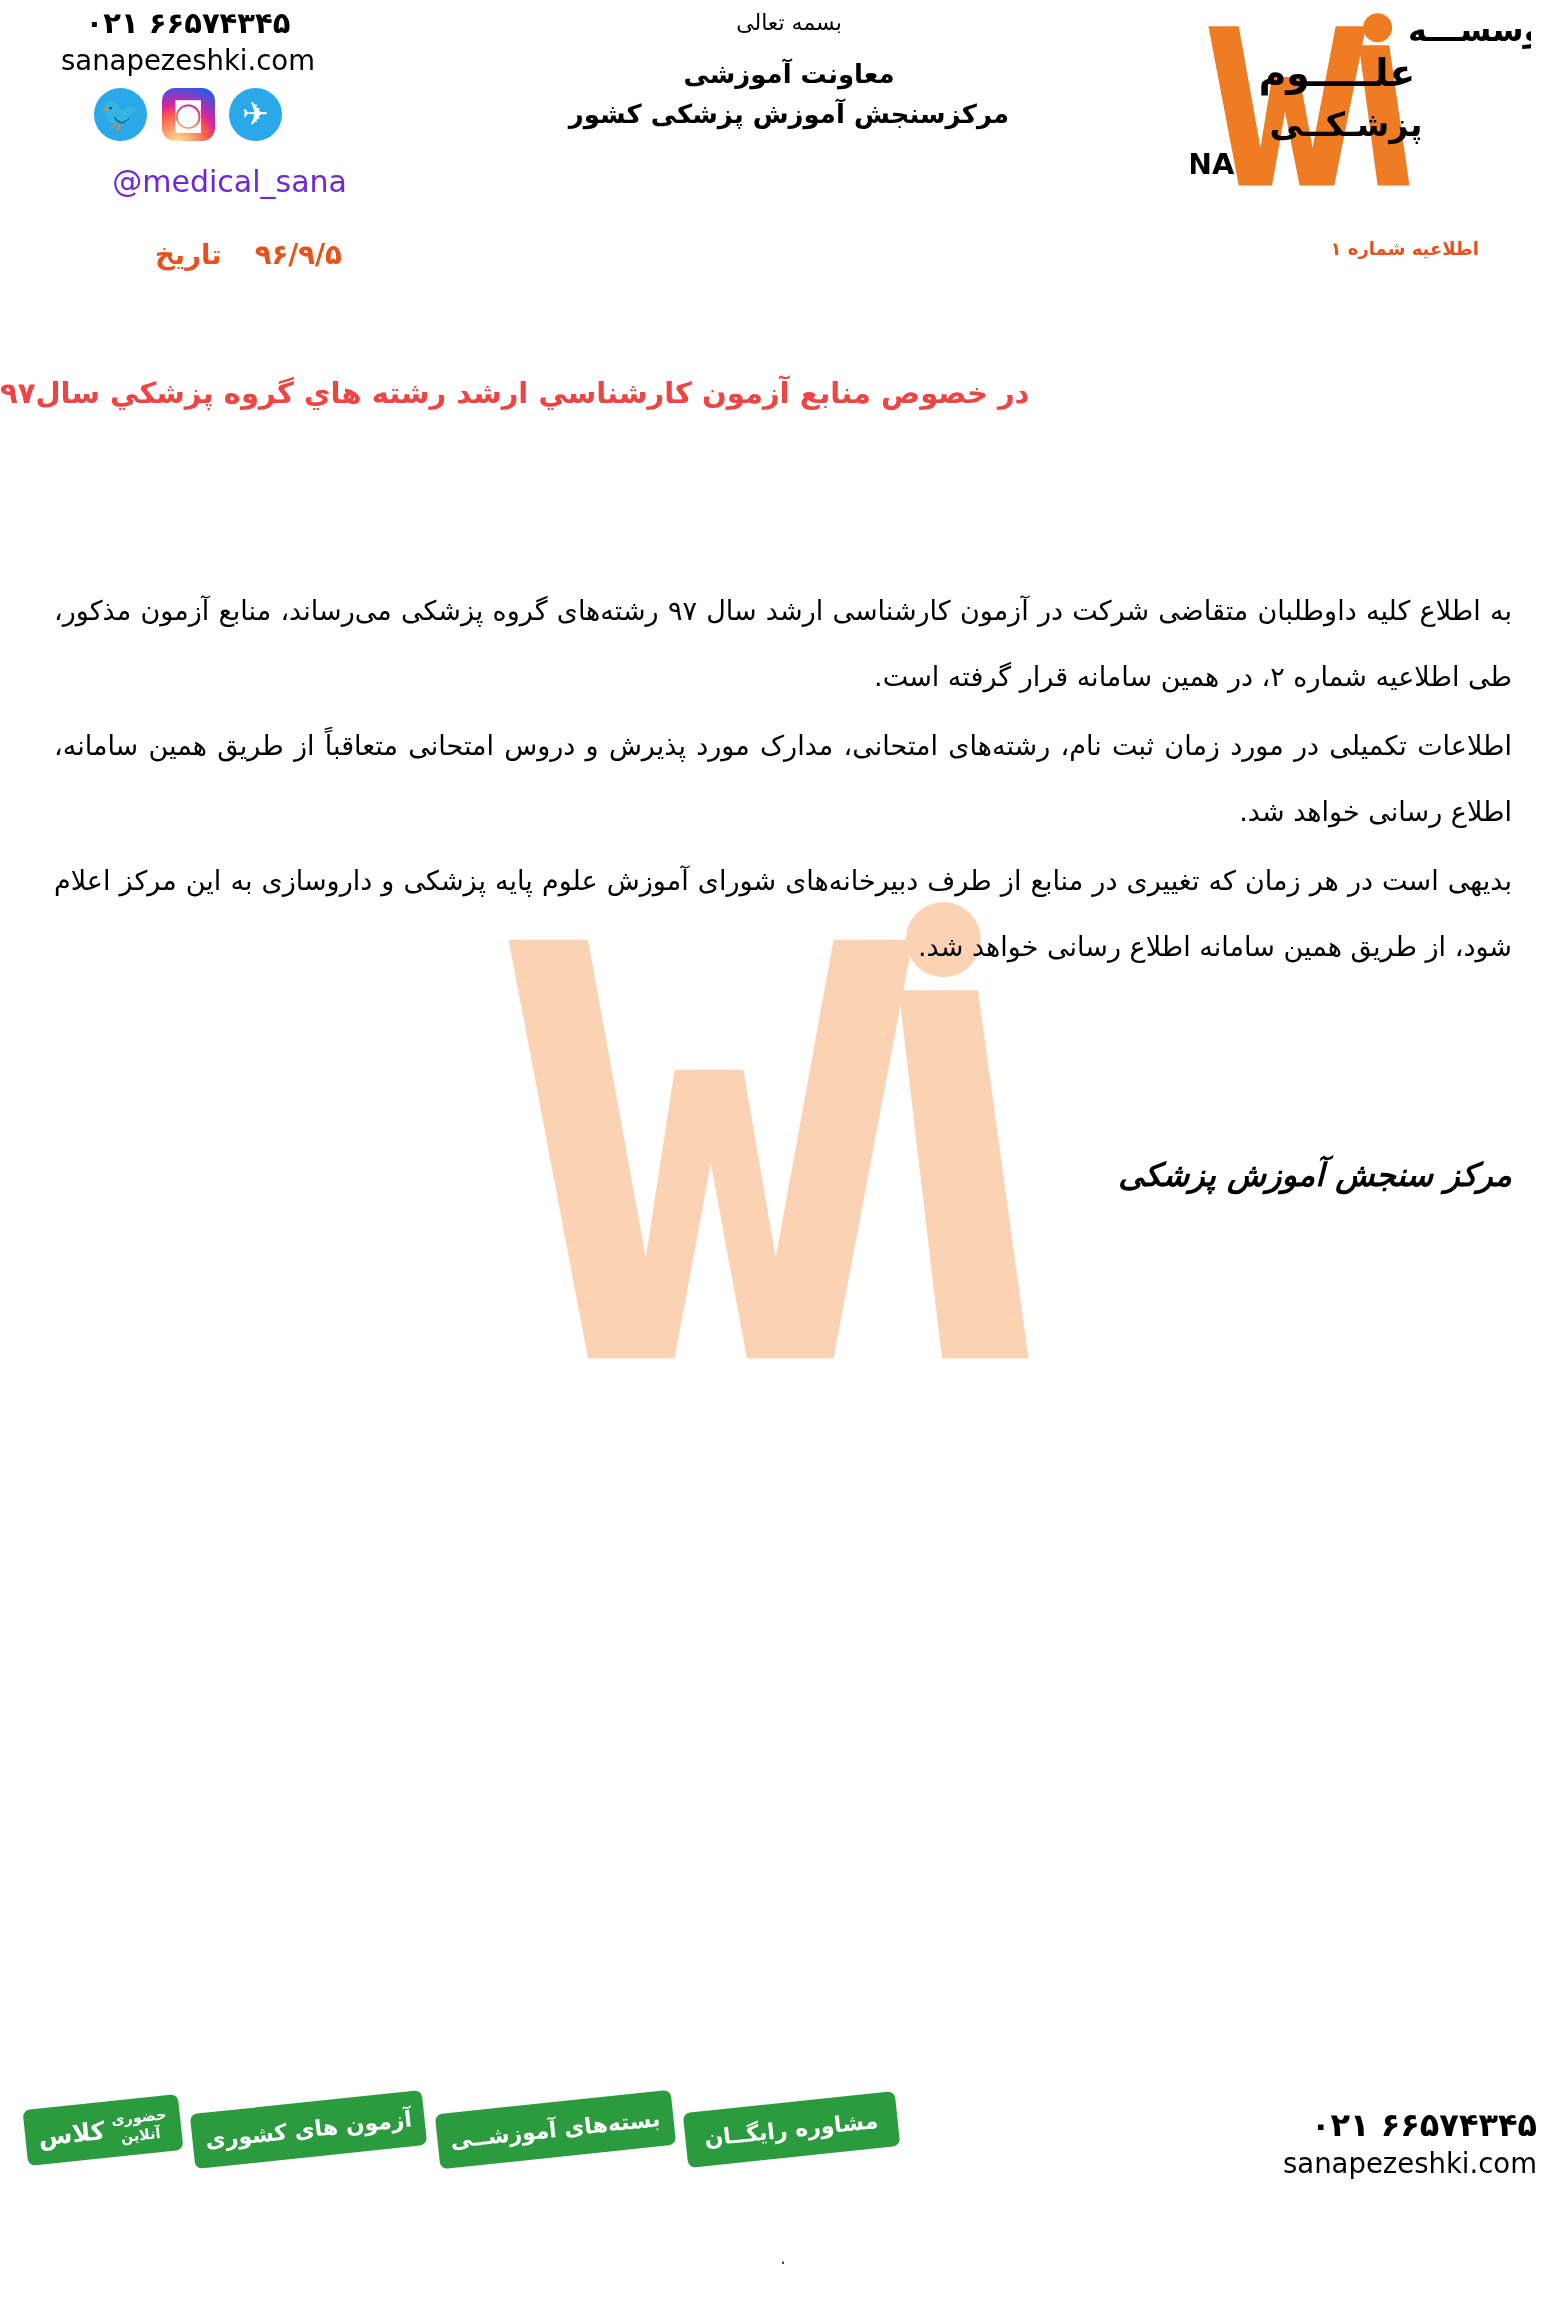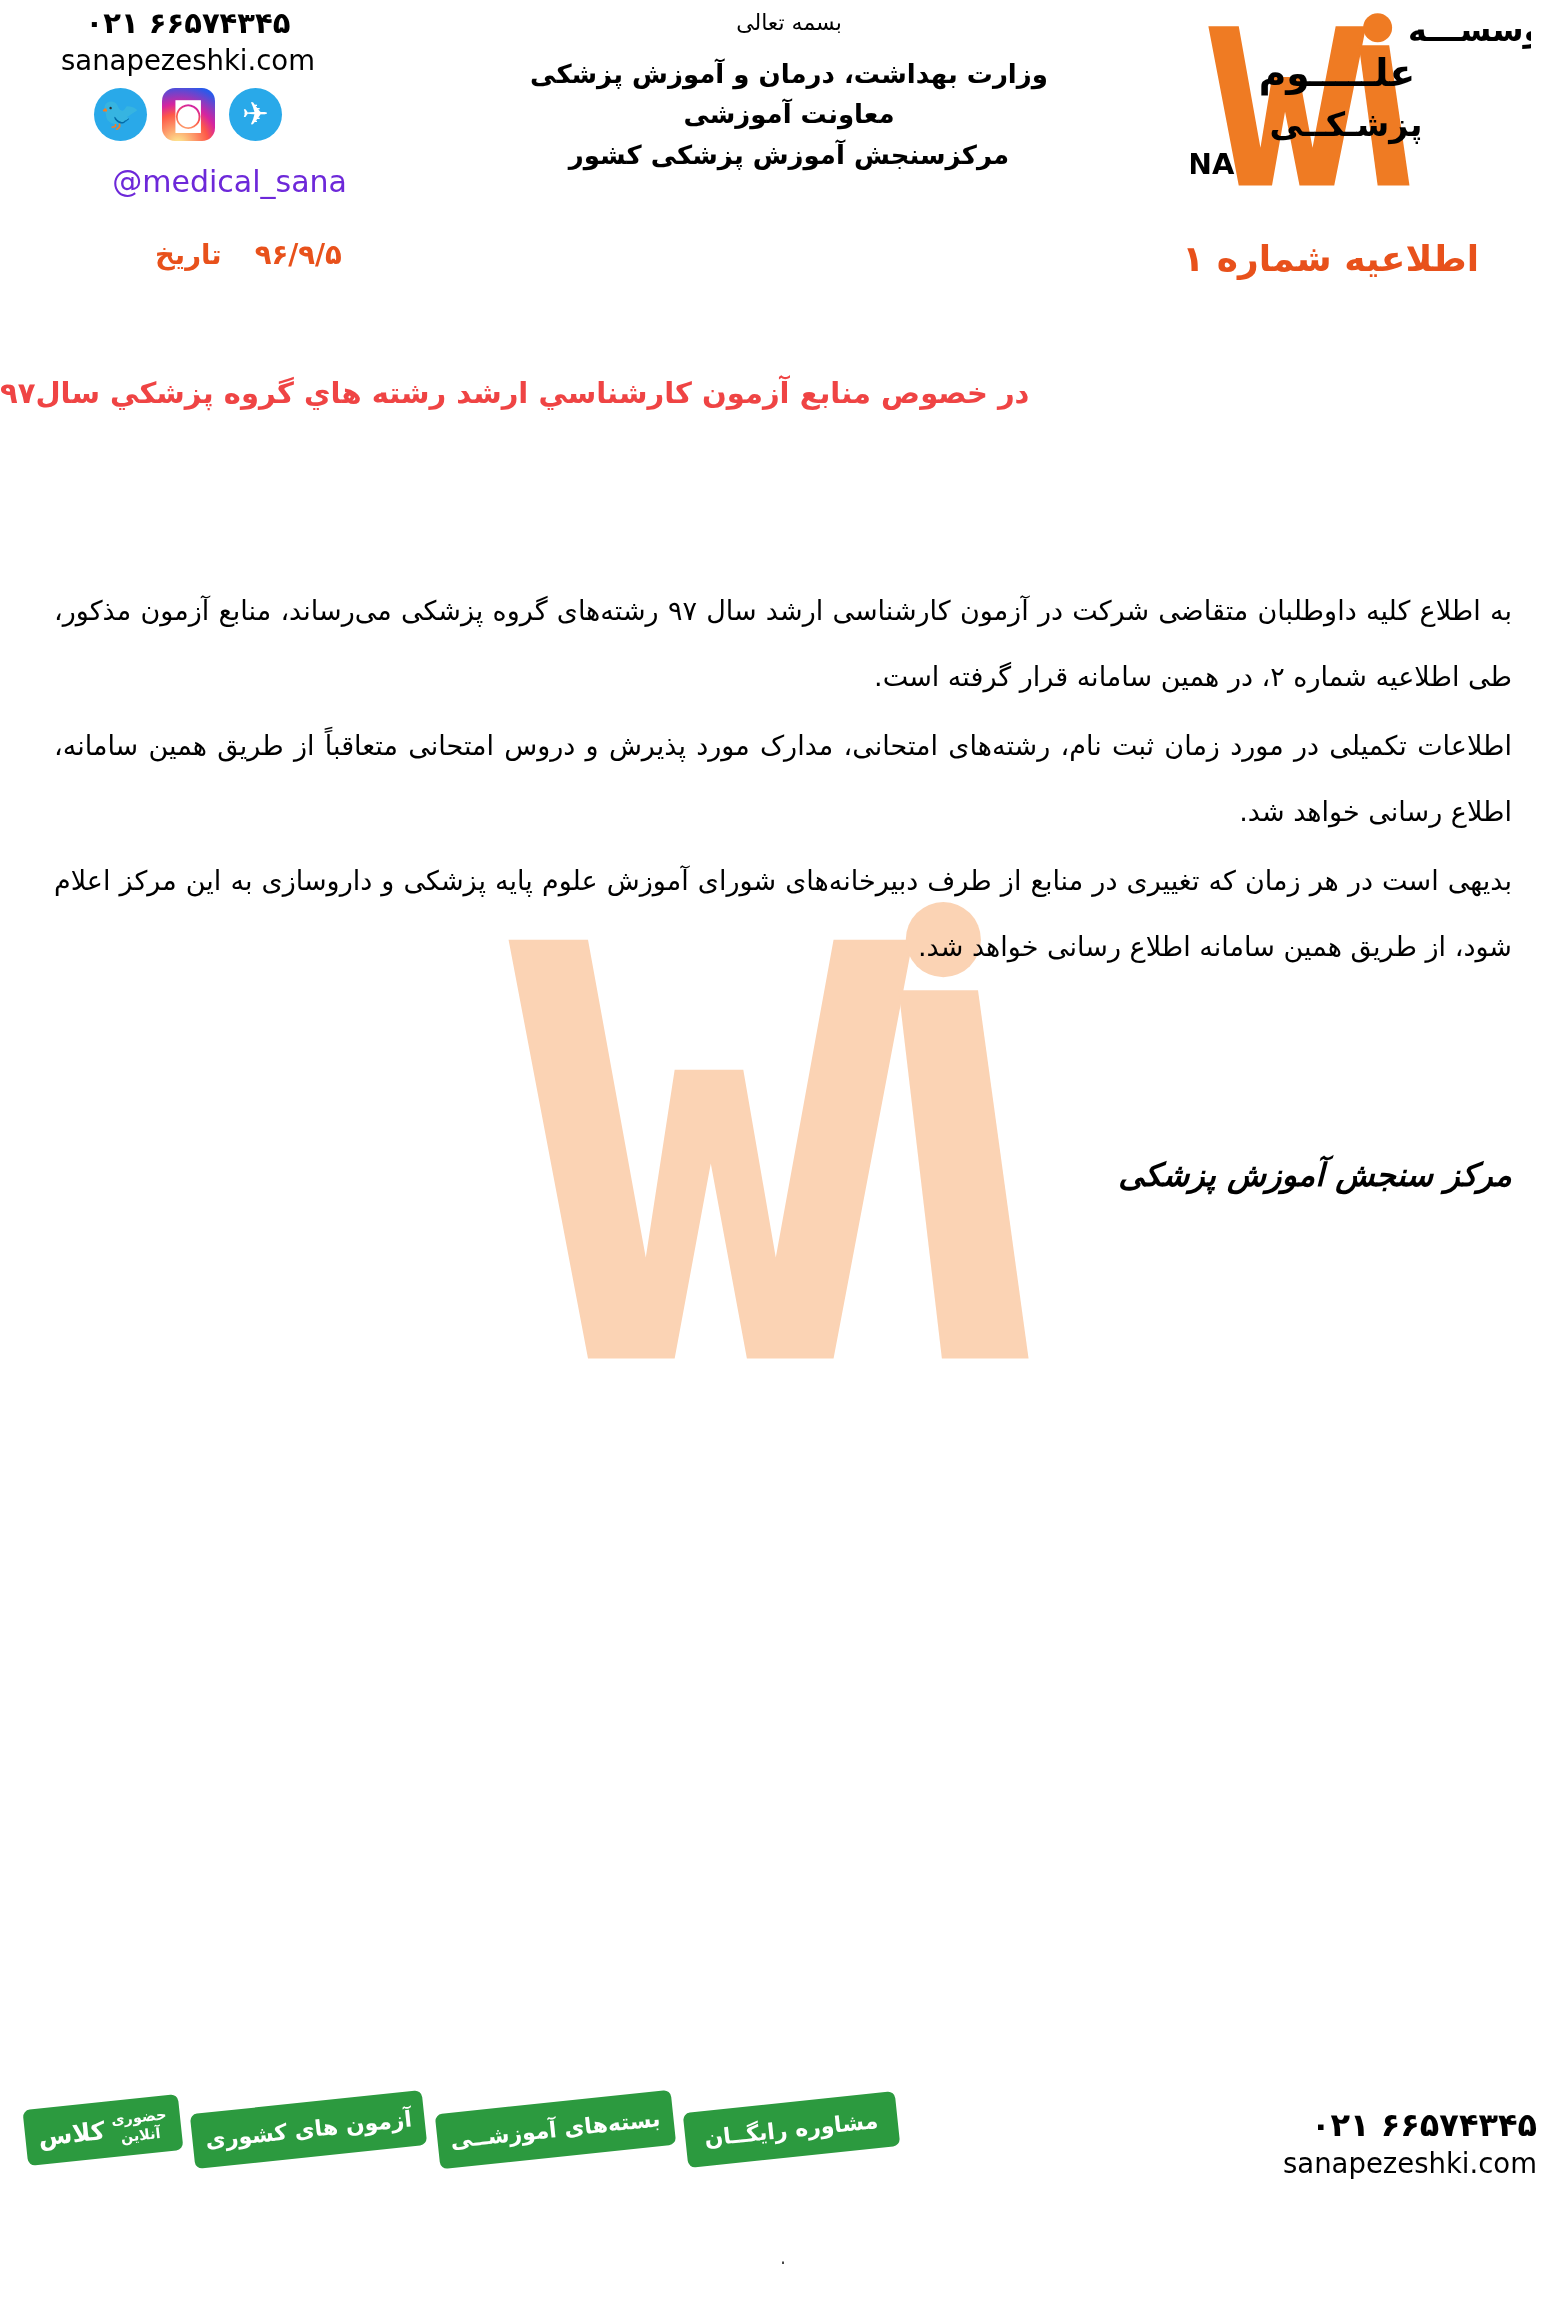--- a/index.html
+++ b/index.html
@@ -129,21 +129,21 @@
     top: 238px;
     right: 0;
     left: 0;
     height: 43px;
   }
   .notice-no {
     position: absolute;
     right: 87px;
     top: 0;
     color: #e8511b;
-    font-size: 36px;
+    font-size: 18px;
     font-weight: bold;
   }
   .date-box {
     position: absolute;
     left: 155px;
     top: 0;
     color: #e8511b;
     font-size: 27.5px;
     font-weight: bold;
     direction: rtl;
@@ -290,21 +290,20 @@
         <text x="60" y="232" font-family="DejaVu Sans, sans-serif" font-size="40" font-weight="bold" fill="#000">SANA</text>
       </svg>
       
       
       
       
     </div>
 
     <div class="header-center">
       <div class="basmale">بسمه تعالی</div>
-      <div class="ministry-line">وزارت بهداشت، درمان و آموزش پزشکی</div>
       <div class="ministry-line">معاونت آموزشی</div>
       <div class="ministry-line">مرکزسنجش آموزش پزشکی کشور</div>
     </div>
 
     <div class="header-contact">
       <div class="phone">۰۲۱  ۶۶۵۷۴۳۴۵</div>
       <div class="site">sanapezeshki.com</div>
       <div class="social-row">
         <span class="social-ic ic-telegram">✈</span>
         <span class="social-ic ic-instagram">◙</span>

